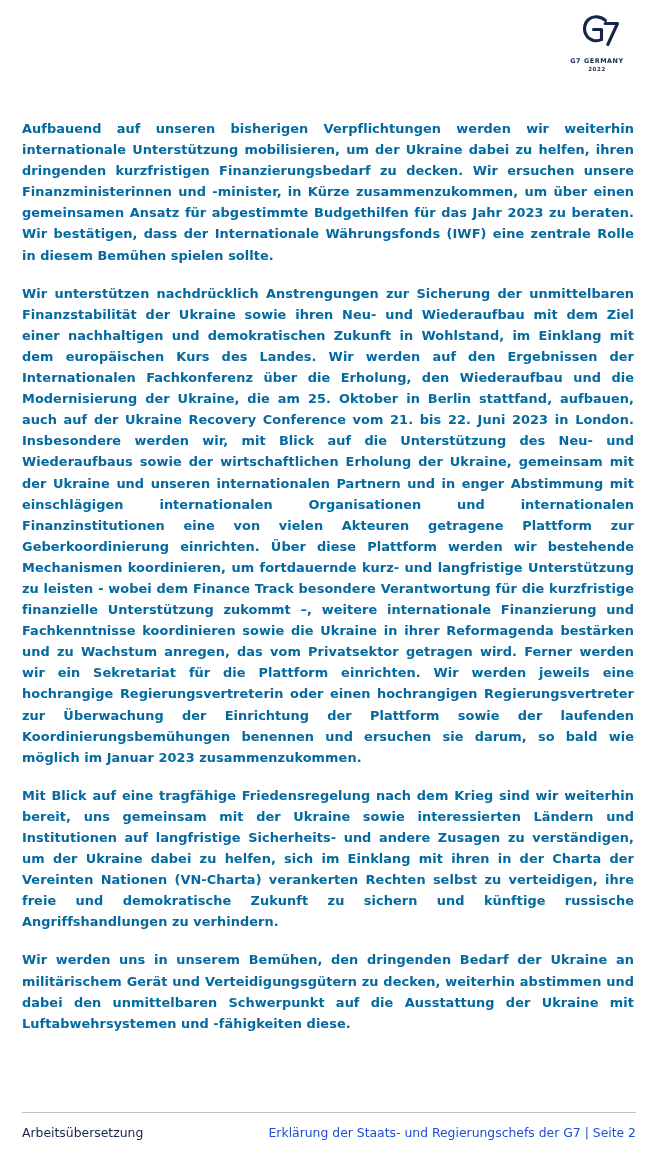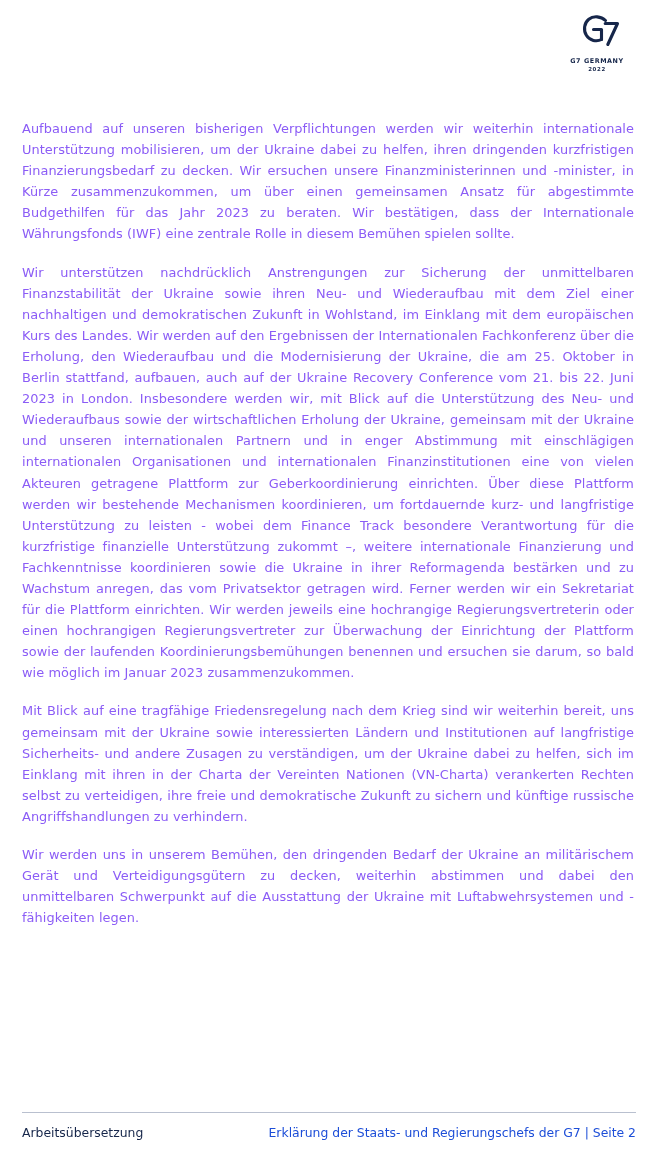--- a/index.html
+++ b/index.html
@@ -65,24 +65,24 @@
     position: absolute;
     left: 22px;
     right: 22px;
     top: 118px;
   }
   .para {
     font-size: 12.9px;
     line-height: 21.1px;
     text-align: justify;
     text-justify: inter-word;
-    color: #8b5cf6;
+    color: #0369a1;
     margin: 0 2px 17px 0;
     letter-spacing: 0.005em;
-    font-weight: 400;
+    font-weight: 700;
   }
   .para:last-child {
     margin-bottom: 0;
   }
   
   .footer {
     position: absolute;
     left: 22px;
     right: 22px;
     bottom: 14px;
@@ -128,21 +128,21 @@
       </div>
       <div class="logo-caption">G7 GERMANY</div>
       <div class="logo-year">2022</div>
     </div>
   </div>
 
   <div class="content">
     <p class="para">Aufbauend auf unseren bisherigen Verpflichtungen werden wir weiterhin internationale Unterstützung mobilisieren, um der Ukraine dabei zu helfen, ihren dringenden kurzfristigen Finanzierungsbedarf zu decken. Wir ersuchen unsere Finanzministerinnen und -minister, in Kürze zusammenzukommen, um über einen gemeinsamen Ansatz für abgestimmte Budgethilfen für das Jahr 2023 zu beraten. Wir bestätigen, dass der Internationale Währungsfonds (IWF) eine zentrale Rolle in diesem Bemühen spielen sollte.</p>
     <p class="para">Wir unterstützen nachdrücklich Anstrengungen zur Sicherung der unmittelbaren Finanzstabilität der Ukraine sowie ihren Neu- und Wiederaufbau mit dem Ziel einer nachhaltigen und demokratischen Zukunft in Wohlstand, im Einklang mit dem europäischen Kurs des Landes. Wir werden auf den Ergebnissen der Internationalen Fachkonferenz über die Erholung, den Wiederaufbau und die Modernisierung der Ukraine, die am 25. Oktober in Berlin stattfand, aufbauen, auch auf der Ukraine Recovery Conference vom 21. bis 22. Juni 2023 in London. Insbesondere werden wir, mit Blick auf die Unterstützung des Neu- und Wiederaufbaus sowie der wirtschaftlichen Erholung der Ukraine, gemeinsam mit der Ukraine und unseren internationalen Partnern und in enger Abstimmung mit einschlägigen internationalen Organisationen und internationalen Finanzinstitutionen eine von vielen Akteuren getragene Plattform zur Geberkoordinierung einrichten. Über diese Plattform werden wir bestehende Mechanismen koordinieren, um fortdauernde kurz- und langfristige Unterstützung zu leisten - wobei dem Finance Track besondere Verantwortung für die kurzfristige finanzielle Unterstützung zukommt –, weitere internationale Finanzierung und Fachkenntnisse koordinieren sowie die Ukraine in ihrer Reformagenda bestärken und zu Wachstum anregen, das vom Privatsektor getragen wird. Ferner werden wir ein Sekretariat für die Plattform einrichten. Wir werden jeweils eine hochrangige Regierungsvertreterin oder einen hochrangigen Regierungsvertreter zur Überwachung der Einrichtung der Plattform sowie der laufenden Koordinierungsbemühungen benennen und ersuchen sie darum, so bald wie möglich im Januar 2023 zusammenzukommen.</p>
     <p class="para">Mit Blick auf eine tragfähige Friedensregelung nach dem Krieg sind wir weiterhin bereit, uns gemeinsam mit der Ukraine sowie interessierten Ländern und Institutionen auf langfristige Sicherheits- und andere Zusagen zu verständigen, um der Ukraine dabei zu helfen, sich im Einklang mit ihren in der Charta der Vereinten Nationen (VN-Charta) verankerten Rechten selbst zu verteidigen, ihre freie und demokratische Zukunft zu sichern und künftige russische Angriffshandlungen zu verhindern.</p>
-    <p class="para">Wir werden uns in unserem Bemühen, den dringenden Bedarf der Ukraine an militärischem Gerät und Verteidigungsgütern zu decken, weiterhin abstimmen und dabei den unmittelbaren Schwerpunkt auf die Ausstattung der Ukraine mit Luftabwehrsystemen und -fähigkeiten legen.</p>
+    <p class="para">Wir werden uns in unserem Bemühen, den dringenden Bedarf der Ukraine an militärischem Gerät und Verteidigungsgütern zu decken, weiterhin abstimmen und dabei den unmittelbaren Schwerpunkt auf die Ausstattung der Ukraine mit Luftabwehrsystemen und -fähigkeiten diese.</p>
   </div>
 
   <div class="footer">
     <div class="footer-rule"></div>
     <div class="footer-left">Arbeitsübersetzung</div>
     <div class="footer-right">Erklärung der Staats- und Regierungschefs der G7 | Seite 2</div>
   </div>
 
 </div>
 

